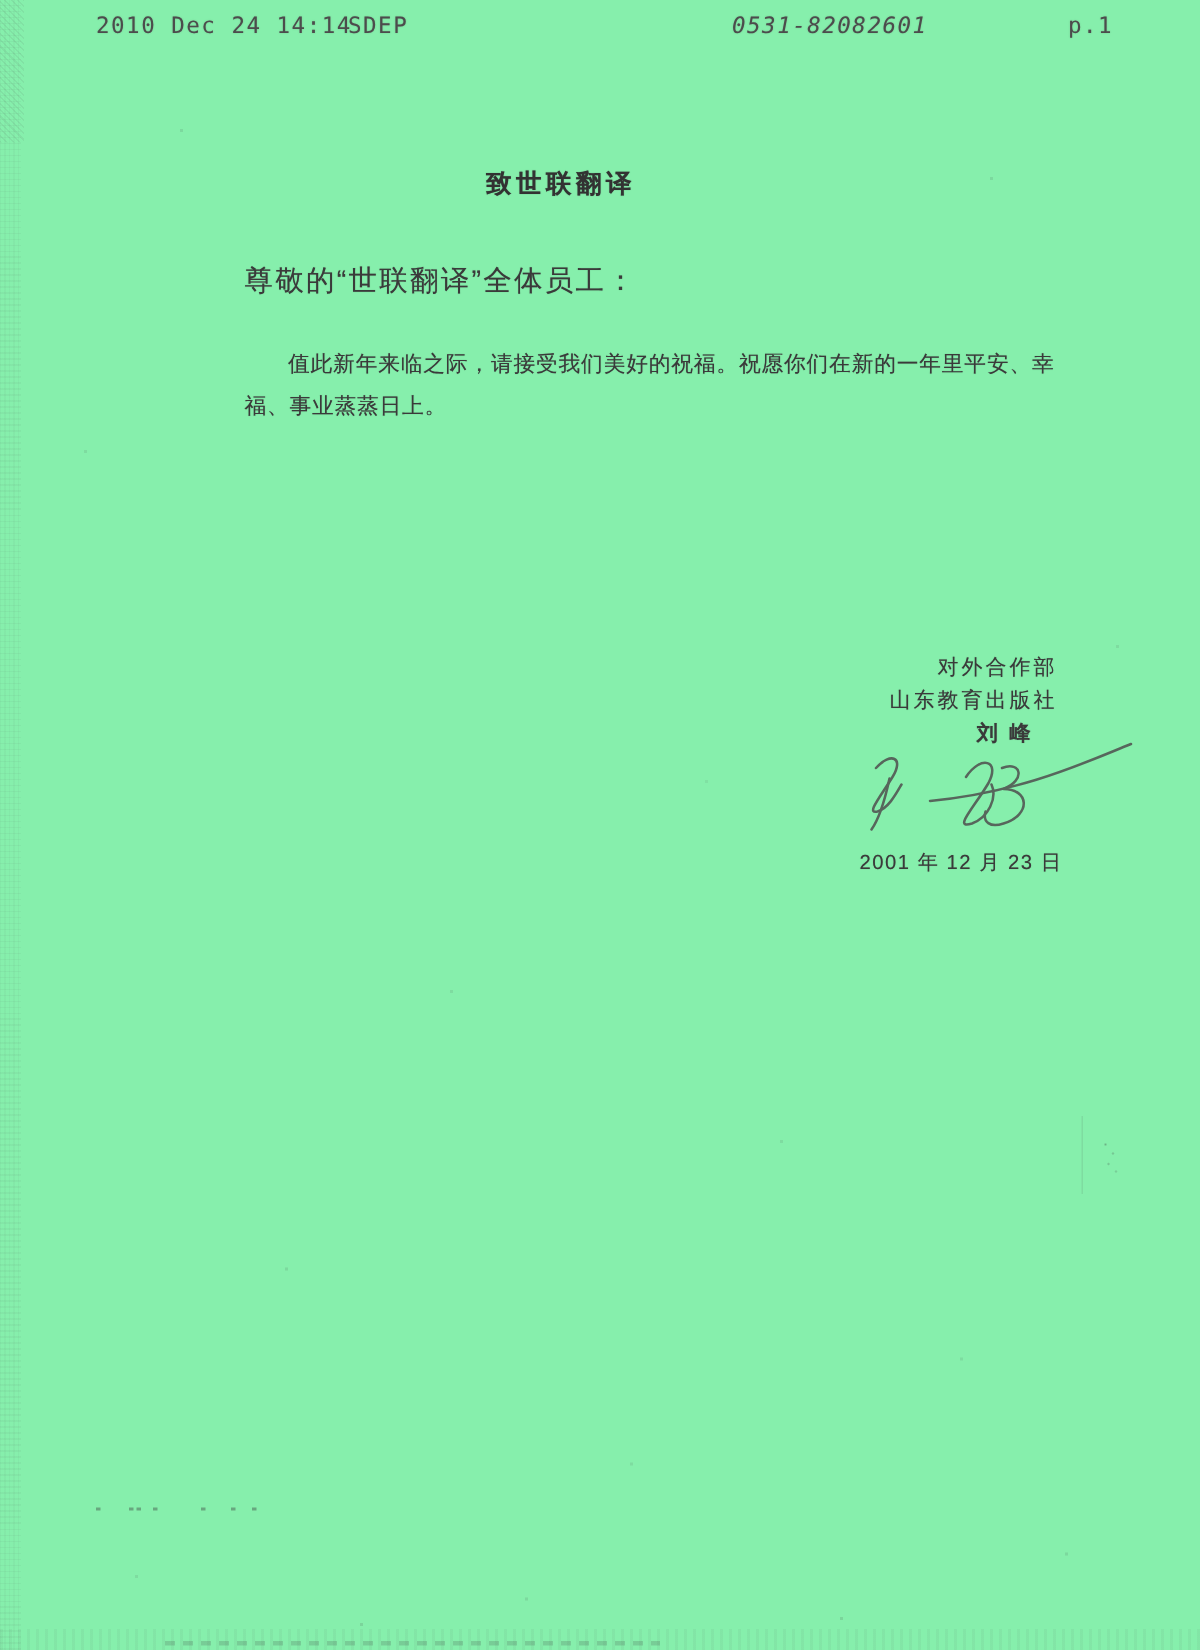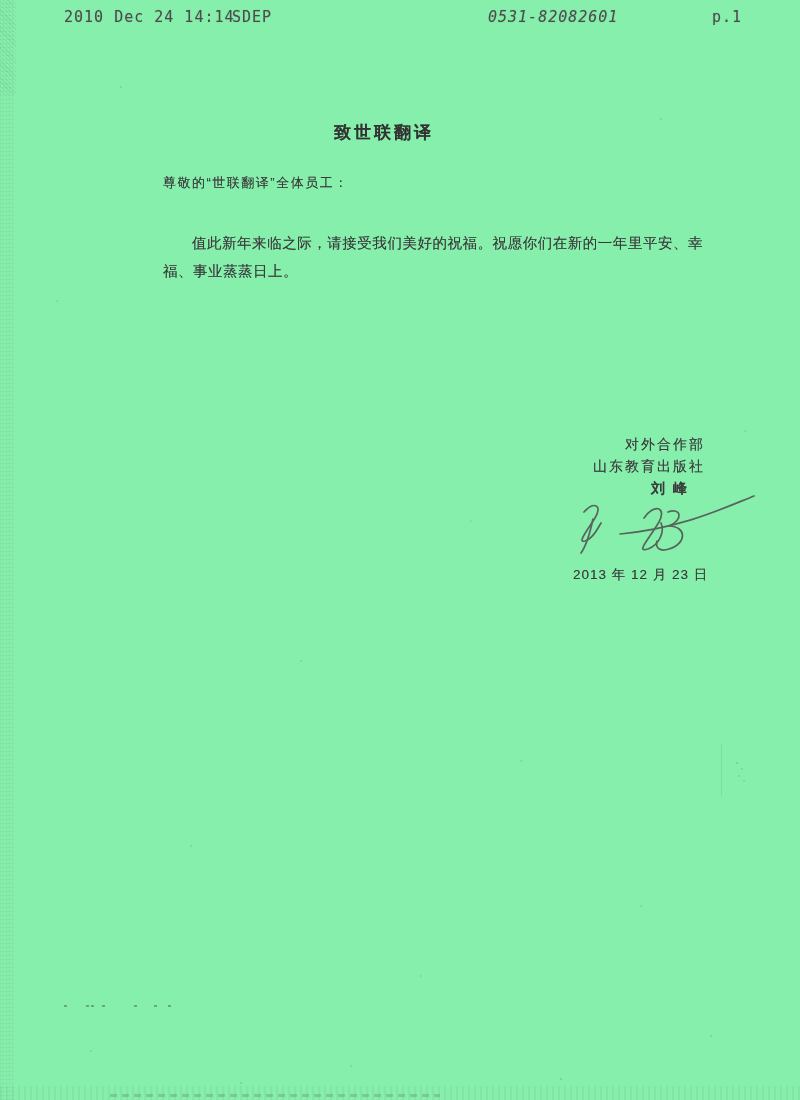--- a/index.html
+++ b/index.html
@@ -33,27 +33,27 @@
   .fh-page{left:712px;}
 
   
   .letter-title{
     position:absolute;
     left:318px;top:105px;
     font-size:17px;
     font-weight:bold;
     letter-spacing:3px;
     color:#323232;
-    margin:16px;
+    margin:6px;
     text-shadow:0 0 .6px rgba(50,50,50,.6);
   }
   .salutation{
     position:absolute;
     left:163px;top:174px;
-    font-size:13px;
+    font-size:19px;
     letter-spacing:1.5px;
     color:#3a3a3a;
     margin:0;
     text-shadow:0 0 .5px rgba(60,60,60,.5);
   }
   .para{
     position:absolute;
     left:163px;
     width:540px;
     margin:0;
@@ -179,21 +179,21 @@
   </div>
 
   <svg class="signature-svg" viewBox="0 0 205 78" fill="none" stroke="#4f4f4f" stroke-width="1.7" stroke-linecap="round" stroke-linejoin="round" opacity="0.85">
     <path d="M198,6 C168,18 126,38 64,44"></path>
     <path d="M28,22 C38,11 47,15 39,28 C31,41 21,53 29,51 C36,49 41,40 45,33"></path>
     <path d="M37,29 C34,43 30,56 25,63"></path>
     <path d="M88,28 C98,13 111,17 103,32 C93,49 79,63 92,59 C103,55 109,42 105,33"></path>
     <path d="M112,22 C125,17 128,30 113,36 C130,36 132,53 113,59 C104,62 99,58 101,51"></path>
   </svg>
 
-  <div class="signoff-date">2013 年 12 月 23 日</div>
+  <div class="signoff-date">2001 年 12 月 23 日</div>
 
   <div class="edge-left"></div>
   <div class="edge-left-top"></div>
   <div class="edge-bottom"></div>
   <div class="edge-bottom-dashes"></div>
   <div class="streak-right"></div>
   <div class="blob-right"></div>
   <div class="dots-bottomleft">
     <i style="left:0px"></i>
       <i style="left:22px"></i>

